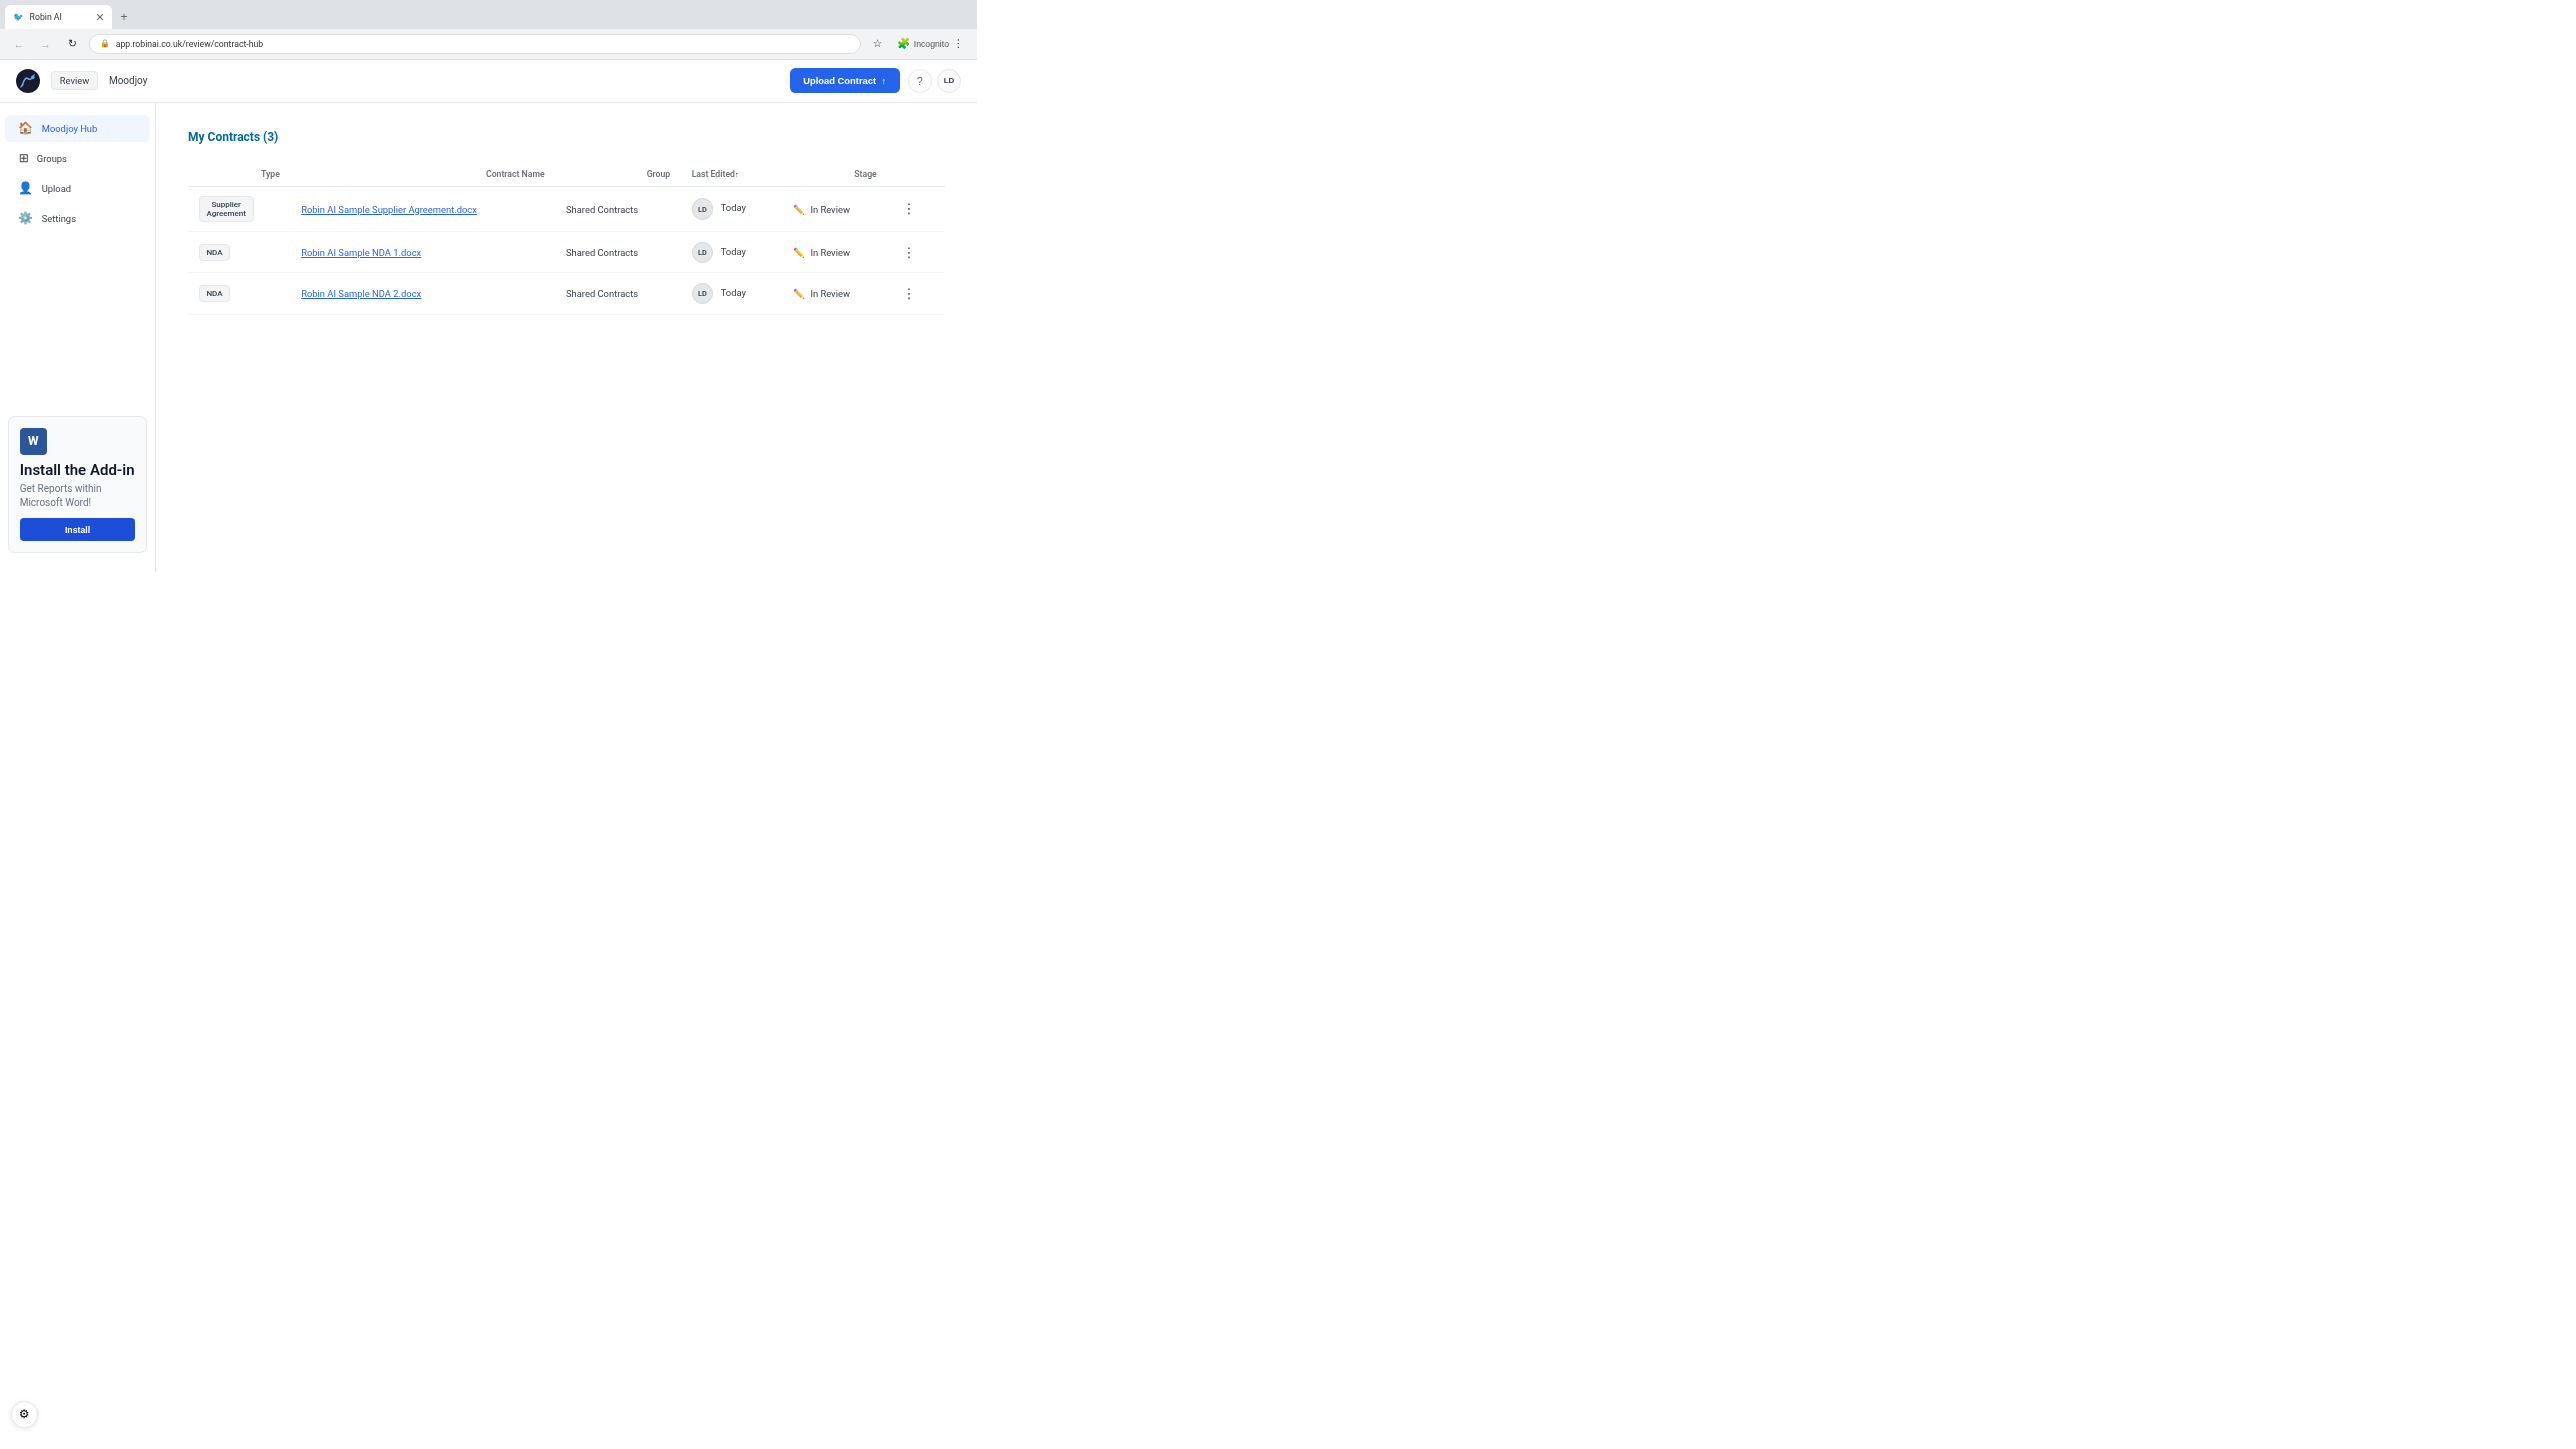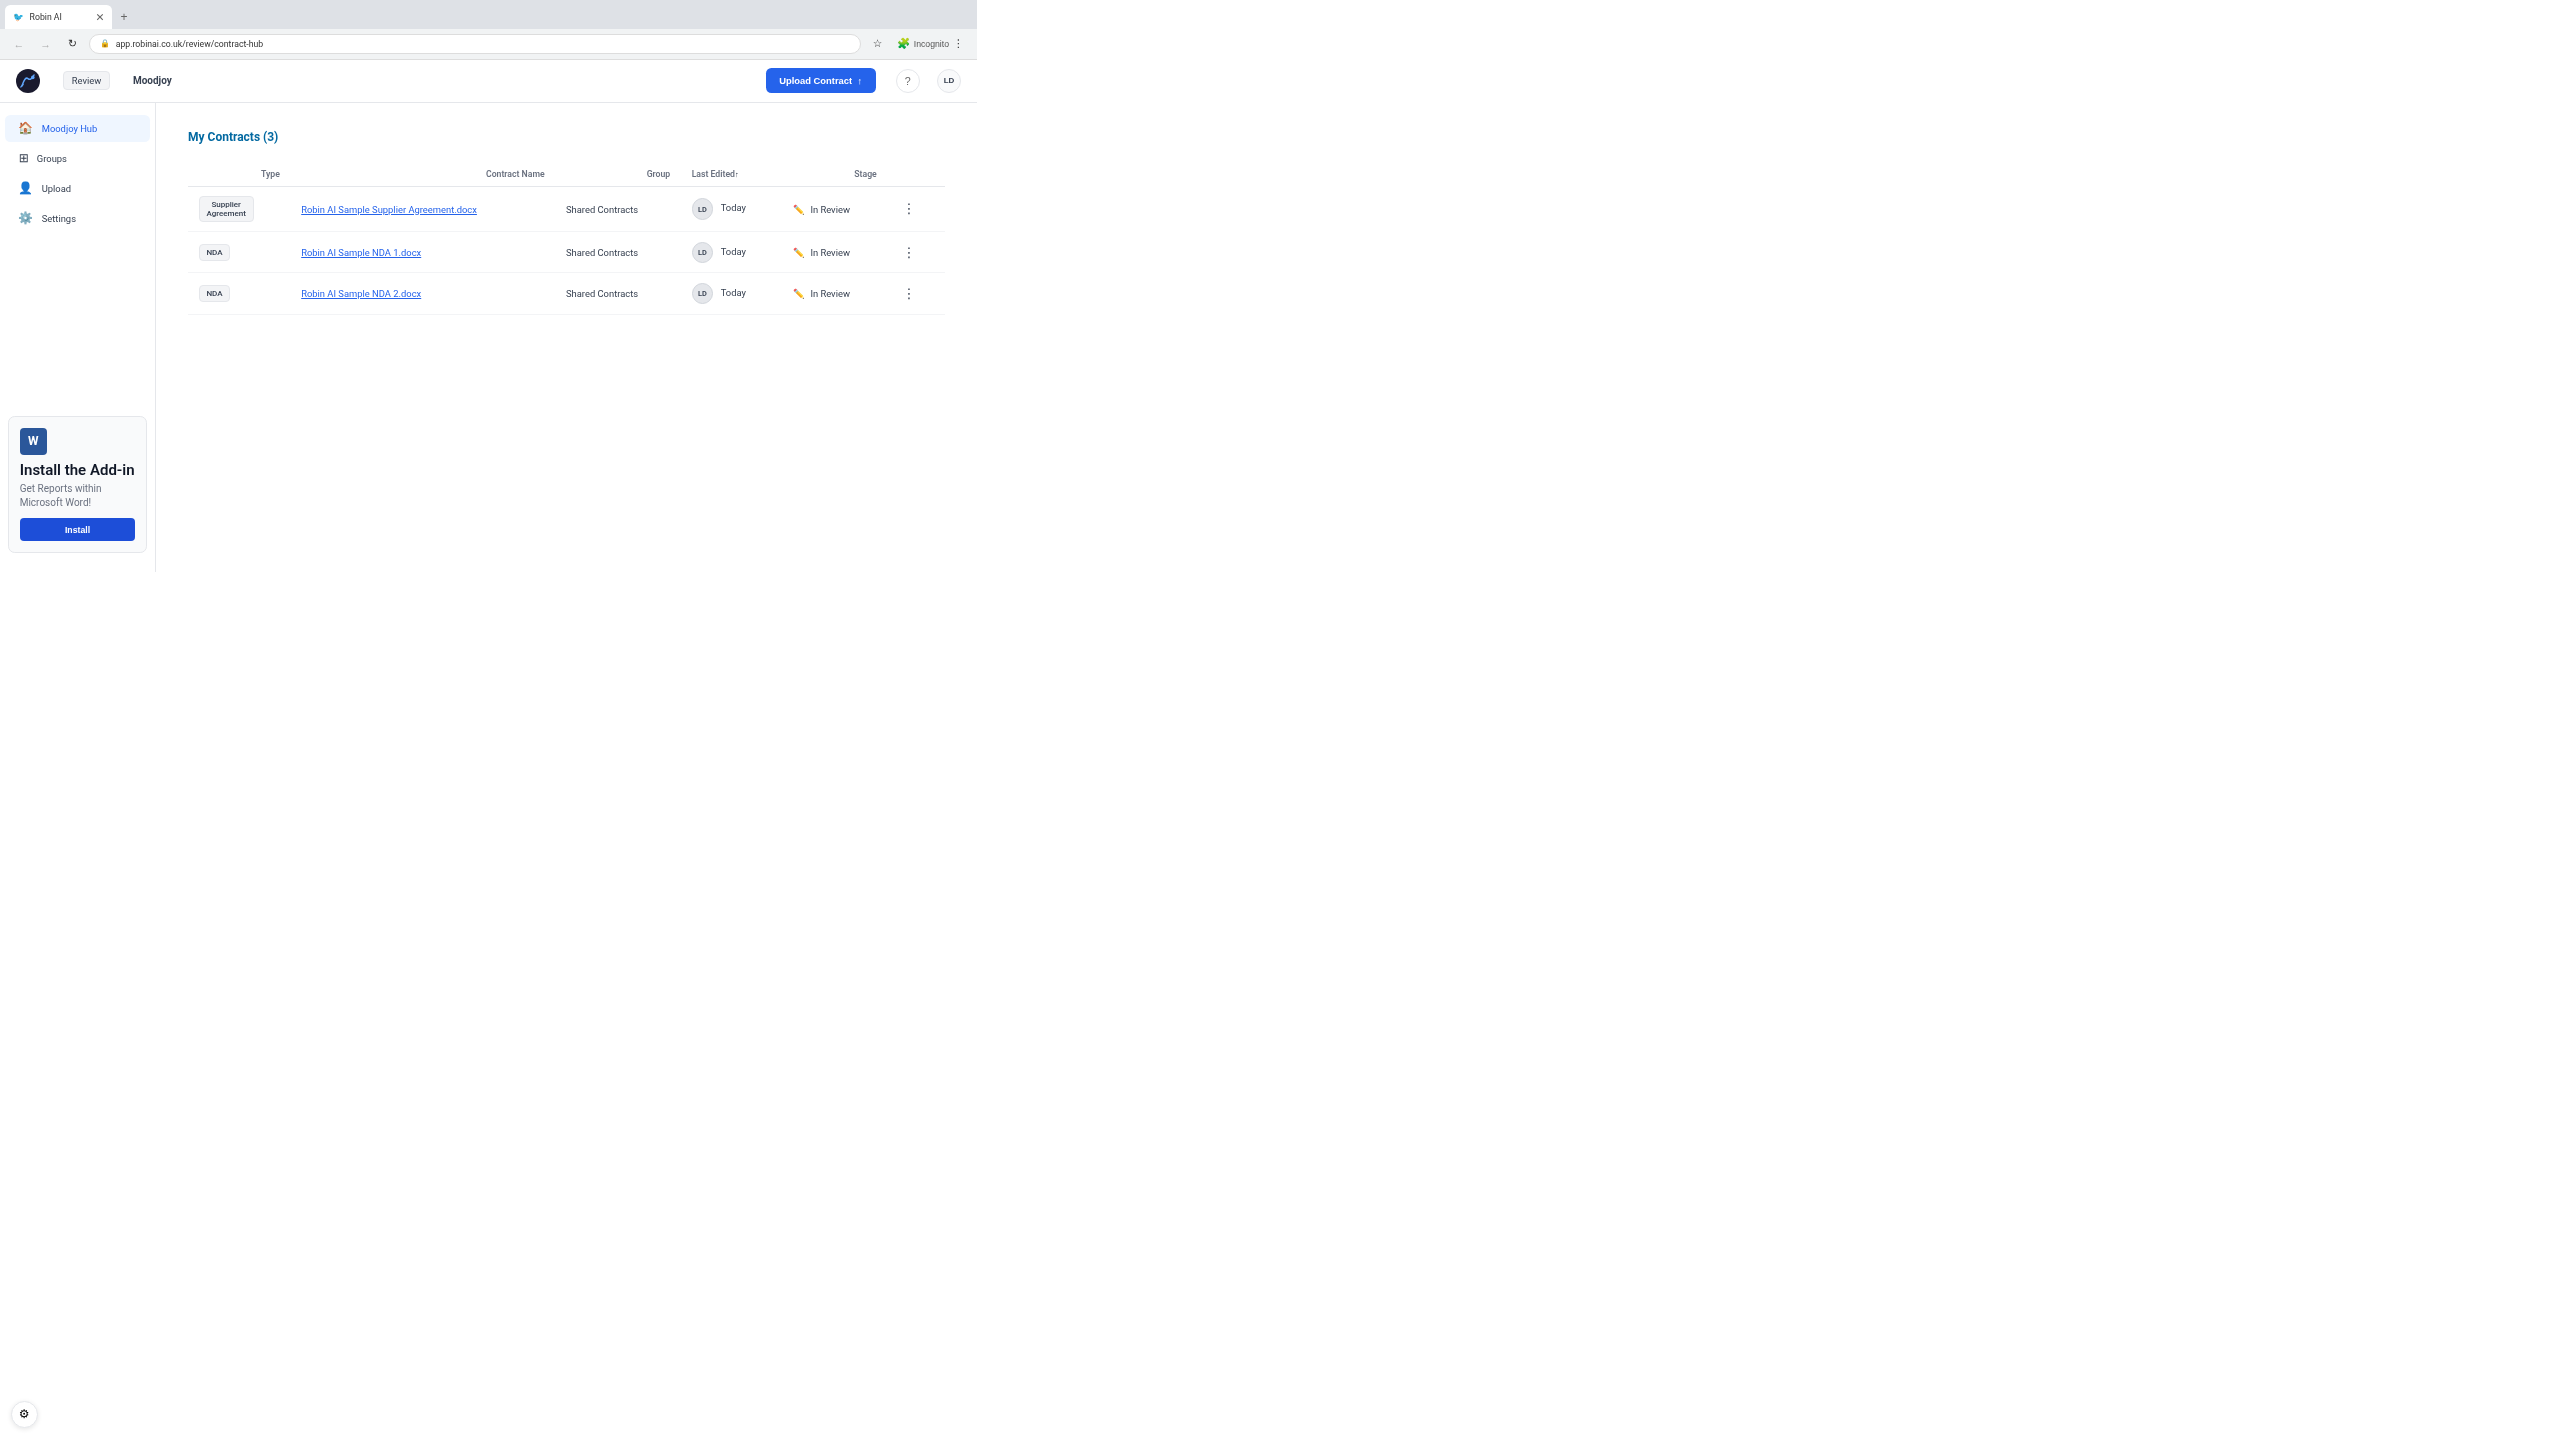--- a/index.html
+++ b/index.html
@@ -13,25 +13,25 @@
     .new-tab-btn { background: none; border: none; cursor: pointer; padding: 4px 5.4px; border-radius: 50%; color: #666; font-size: 12px; }
     .browser-nav { display: flex; align-items: center; padding: 4px 8px; gap: 5.4px; background: #f1f3f4; }
     .nav-btn { background: none; border: none; cursor: pointer; width: 21.5px; height: 21.5px; border-radius: 50%; display: flex; align-items: center; justify-content: center; color: #333; font-size: 10.7px; }
     .nav-btn.disabled { color: #aaa; cursor: default; }
     .address-bar { flex: 1; background: #fff; border: 0.7px solid #ddd; border-radius: 13.4px; padding: 4px 10.7px; font-size: 8.7px; color: #333; display: flex; align-items: center; gap: 5.4px; }
     .address-bar .lock-icon { color: #666; font-size: 8px; }
     .nav-actions { display: flex; gap: 5.4px; align-items: center; }
     .nav-action-btn { background: none; border: none; cursor: pointer; width: 21.5px; height: 21.5px; border-radius: 50%; display: flex; align-items: center; justify-content: center; color: #333; font-size: 10.7px; }
 
     
-    .app-header { display: flex; align-items: center; padding: 0 16px; height: 43px; border-bottom: 0.7px solid #e5e7eb; background: #fff; gap: 12px; }
+    .app-header { display: flex; align-items: center; padding: 0 16px; height: 43px; border-bottom: 0.7px solid #e5e7eb; background: #fff; }
     .logo { display: flex; align-items: center; margin-right: 10.7px; }
     .logo svg { width: 24px; height: 24px; }
     .review-badge { background: #f3f4f6; border: 0.7px solid #e5e7eb; border-radius: 4px; padding: 2.7px 8px; font-size: 9.4px; color: #374151; margin-right: 10.7px; }
-    .org-name { font-size: 10px; color: #374151; font-weight: 700; }
+    .org-name { font-size: 10px; color: #374151; font-weight: 400; }
     .header-spacer { flex: 1; }
     .upload-btn { background: #2563eb; color: #fff; border: none; border-radius: 5.4px; padding: 6.7px 13.4px; font-size: 9.4px; font-weight: 600; cursor: pointer; display: flex; align-items: center; gap: 5.4px; }
     .help-btn { background: none; border: 0.7px solid #e5e7eb; border-radius: 50%; width: 24px; height: 24px; display: flex; align-items: center; justify-content: center; cursor: pointer; margin-left: 8px; font-size: 10.7px; color: #666; }
     .avatar-btn { background: #f9fafb; border: 0.7px solid #e5e7eb; border-radius: 50%; width: 24px; height: 24px; display: flex; align-items: center; justify-content: center; cursor: pointer; margin-left: 5.4px; font-size: 8px; font-weight: 600; color: #374151; }
 
     
     .app-body { display: flex; height: calc(550px - 81px); }
 
     
     .sidebar { width: 156px; background: #fff; border-right: 0.7px solid #e5e7eb; display: flex; flex-direction: column; padding: 10.7px 0; flex-shrink: 0; }

